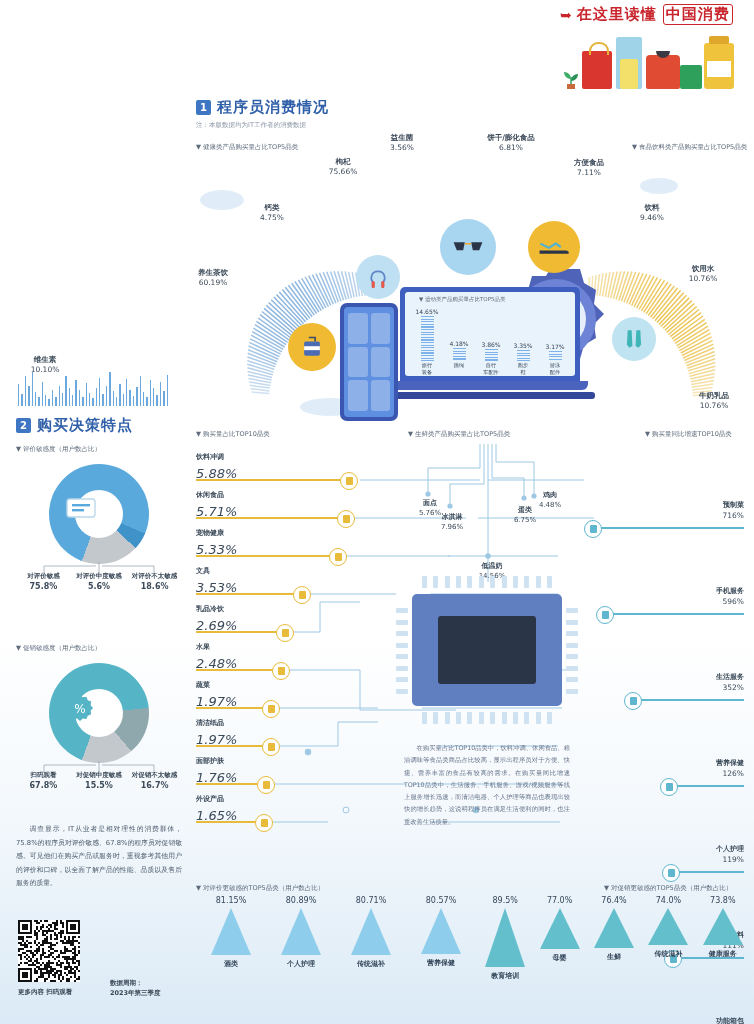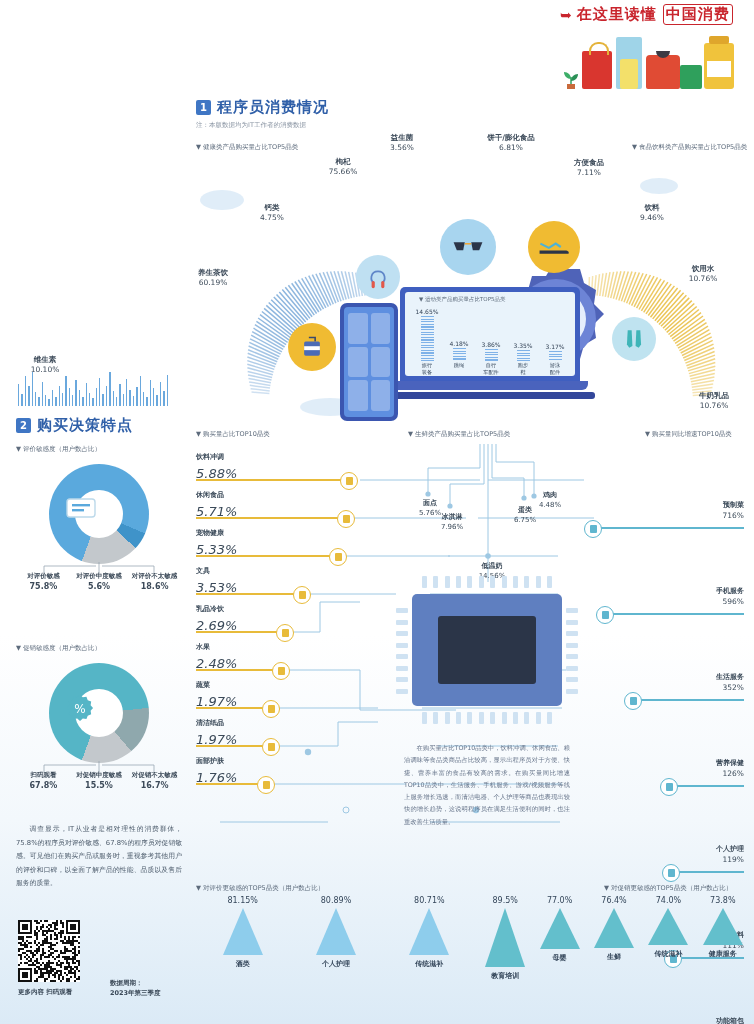--- a/index.html
+++ b/index.html
@@ -1058,20 +1058,28 @@
         </div>
       </div>
       <div class="itemL">
         <div class="nm">面部护肤</div>
         <div class="vl">1.76%</div>
         <div class="ln" style="width:69px"></div>
         <div class="dot" style="left:61px">
           <i></i>
         </div>
       </div>
+      <div class="itemL">
+        <div class="nm">外设产品</div>
+        <div class="vl">1.65%</div>
+        <div class="ln" style="width:67px"></div>
+        <div class="dot" style="left:59px">
+          <i></i>
+        </div>
+      </div>
     </div>
 
   <div class="listR" id="listRight">
       <div class="itemR">
         <div class="nm">预制菜</div>
         <div class="vl">716%</div>
         <div class="ln" style="width:150px"></div>
         <div class="dot" style="right:142px">
           <i></i>
         </div>
@@ -1246,20 +1254,25 @@
       <div class="triCell">
         <div class="triVal">80.89%</div>
         <div class="triShape" style="border-left:20px solid transparent;border-right:20px solid transparent;border-bottom:47px solid #8ecdec;"></div>
         <div class="triName">个人护理</div>
       </div>
       <div class="triCell">
         <div class="triVal">80.71%</div>
         <div class="triShape" style="border-left:20px solid transparent;border-right:20px solid transparent;border-bottom:47px solid #8ecdec;"></div>
         <div class="triName">传统滋补</div>
       </div>
+      <div class="triCell">
+        <div class="triVal">80.57%</div>
+        <div class="triShape" style="border-left:20px solid transparent;border-right:20px solid transparent;border-bottom:46px solid #8ecdec;"></div>
+        <div class="triName">营养保健</div>
+      </div>
     </div>
   <div class="tri-row right" id="triRight">
       <div class="triCell">
         <div class="triVal">89.5%</div>
         <div class="triShape" style="border-left:20px solid transparent;border-right:20px solid transparent;border-bottom:59px solid #63bfcc;"></div>
         <div class="triName">教育培训</div>
       </div>
       <div class="triCell">
         <div class="triVal">77.0%</div>
         <div class="triShape" style="border-left:20px solid transparent;border-right:20px solid transparent;border-bottom:41px solid #63bfcc;"></div>

